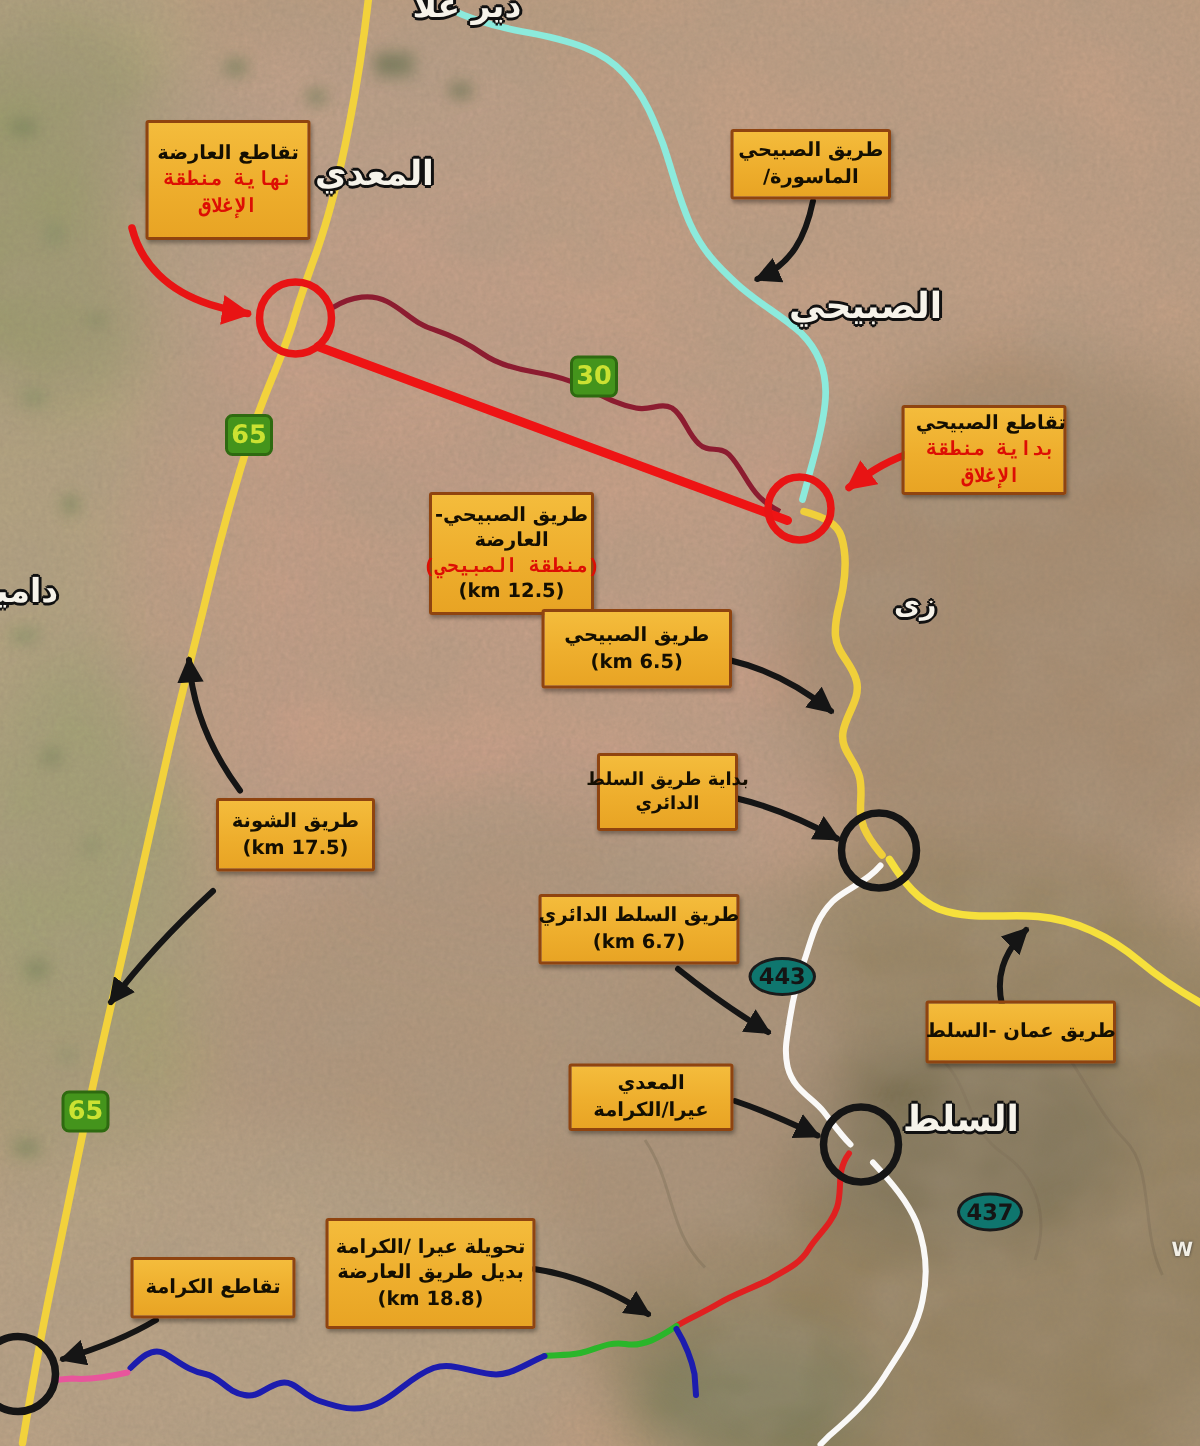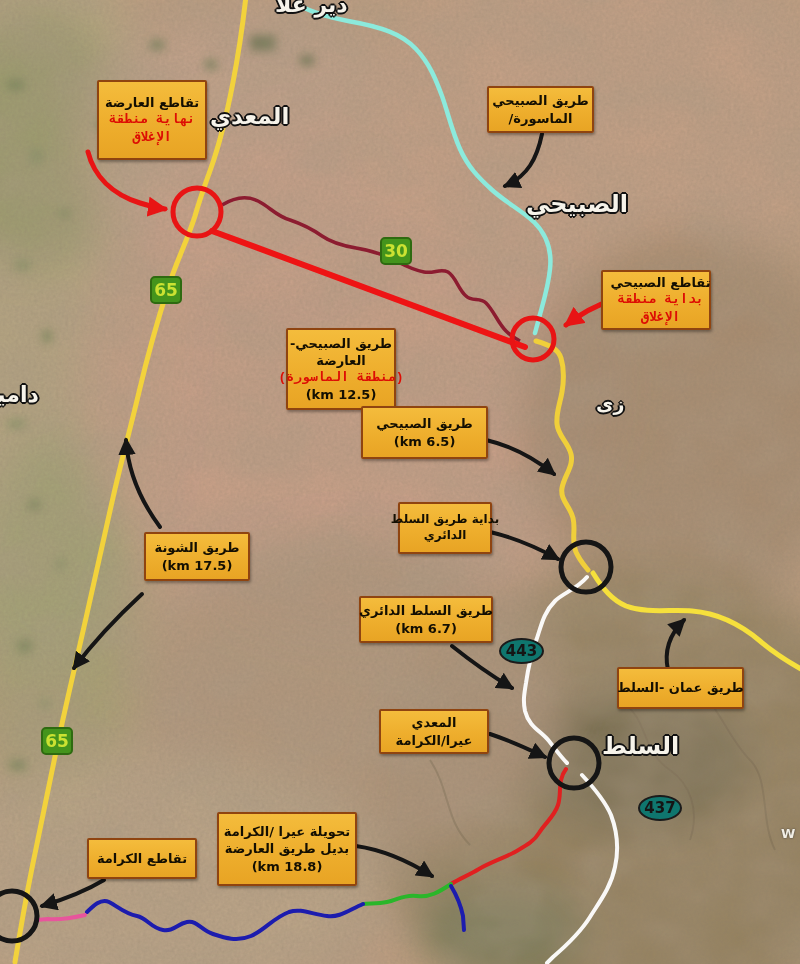--- a/index.html
+++ b/index.html
@@ -189,21 +189,21 @@
 
 <div class="co" dir="rtl" style="left:601px;top:270px;width:110px;height:60px;padding-left:12px;">
   <div class="ln">تقاطع الصبيحي</div>
   <div class="ln rd">بداية منطقة</div>
   <div class="ln rd">الإغلاق</div>
 </div>
 
 <div class="co" dir="rtl" style="left:250px;top:328px;width:110px;height:82px;margin-left:36px;">
   <div class="ln">طريق الصبيحي-</div>
   <div class="ln">العارضة</div>
-  <div class="ln rd">(منطقة الماسورة)</div>
+  <div class="ln rd">(منطقة الصبيحي)</div>
   <div class="ln">(12.5 km)</div>
 </div>
 
 <div class="co" dir="rtl" style="left:361px;top:406px;width:127px;height:53px;">
   <div class="ln">طريق الصبيحي</div>
   <div class="ln">(6.5 km)</div>
 </div>
 
 <div class="co" dir="rtl" style="left:398px;top:502px;width:94px;height:52px;font-size:12px;">
   <div class="ln">بداية طريق السلط</div>

